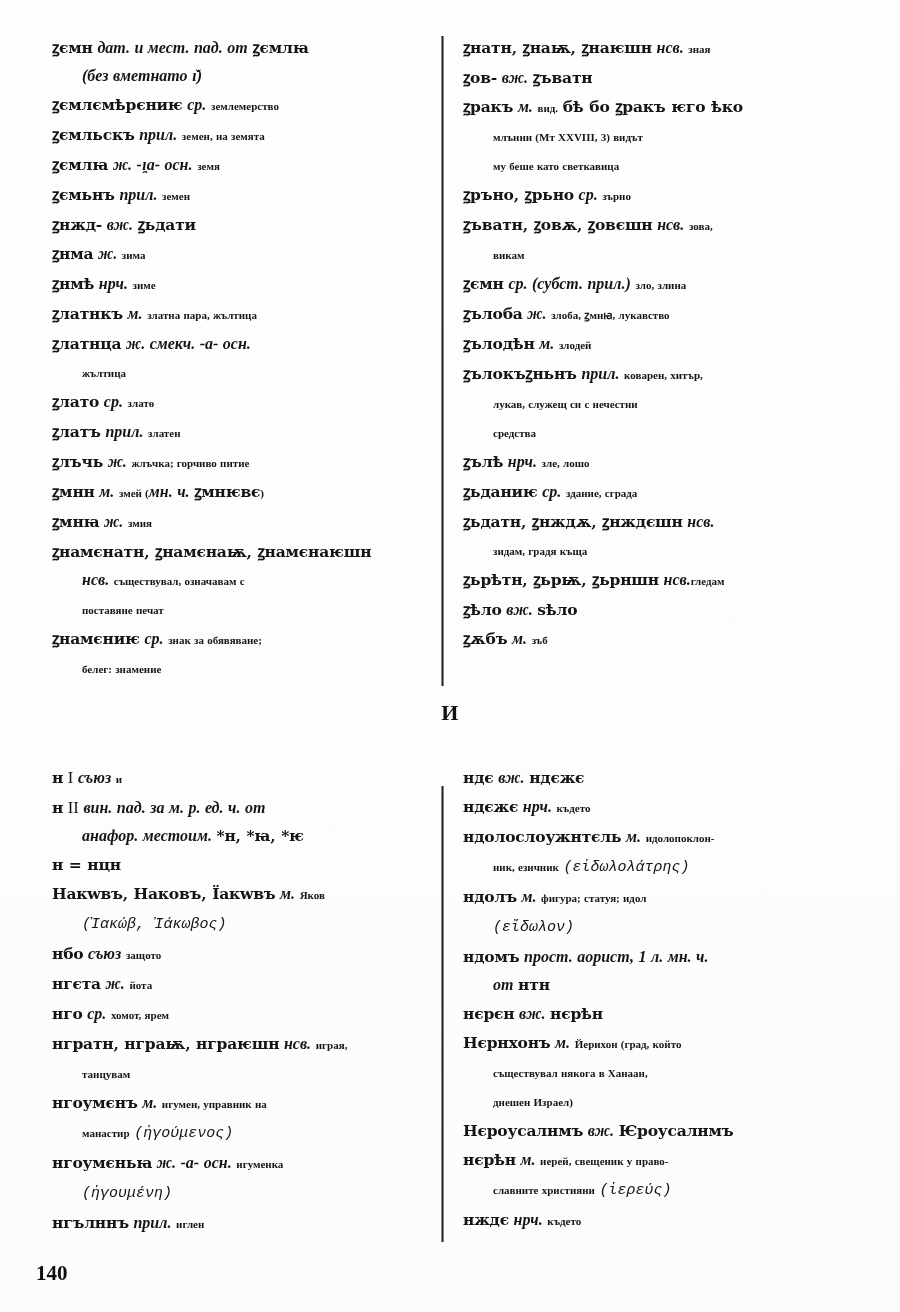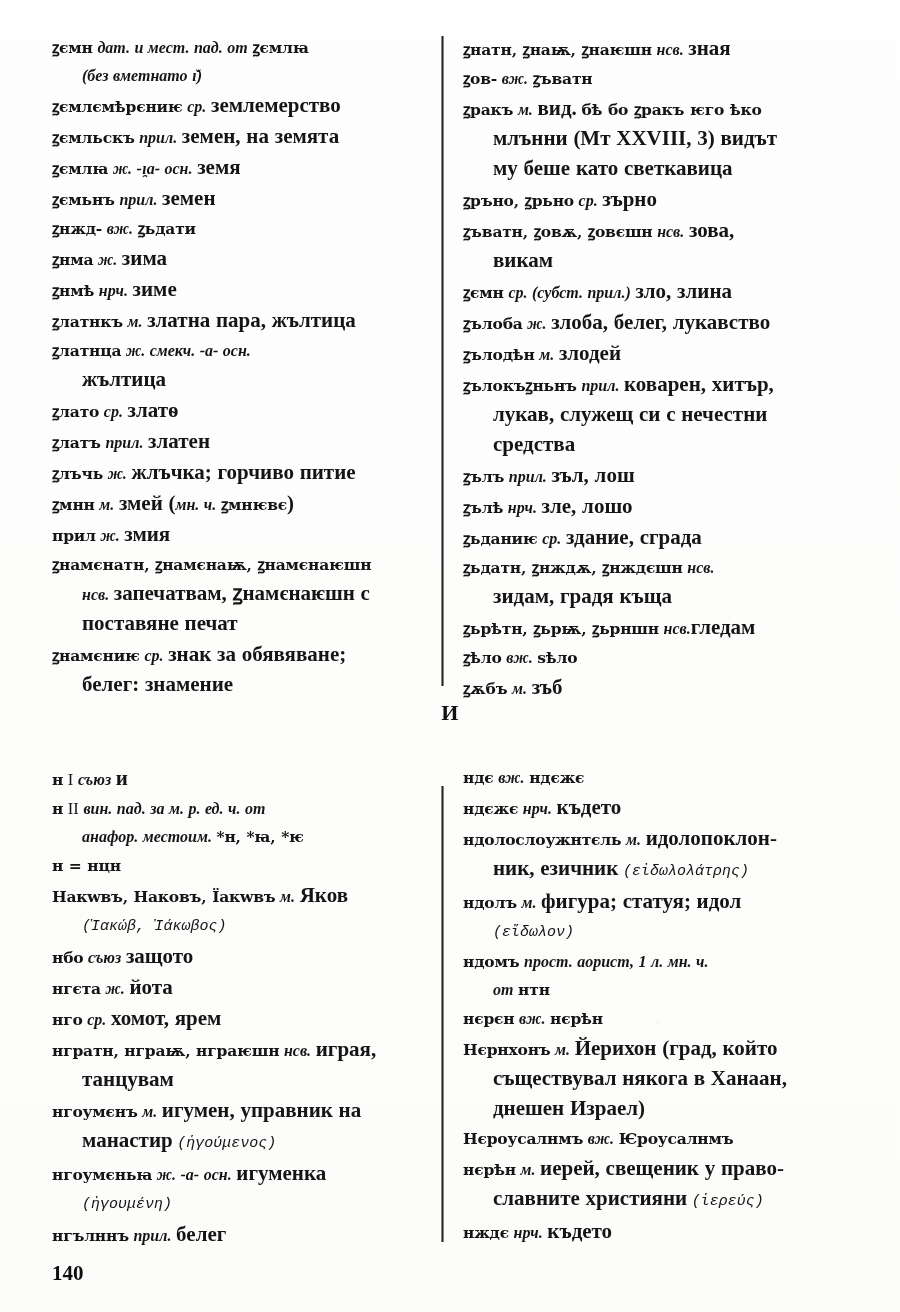--- a/index.html
+++ b/index.html
@@ -104,39 +104,39 @@
   
   .gr {
     font-style: italic;
     font-weight: bold;
     font-size: 16px;
   }
   
   .gl {
     font-family: "Liberation Serif", serif;
     font-weight: bold;
-    font-size: 21px;
+    font-size: 11px;
   }
   
   .gk {
     font-family: Liberation Mono, monospace;
     font-style: italic;
     font-size: 15px;
     font-weight: normal;
   }
   
   .rm {
     font-family: "Liberation Serif", serif;
     font-size: 16.5px;
   }
 
   
   .folio {
     position: absolute;
-    left: 52px;
+    left: 36px;
     bottom: 26px;
     font-family: "Liberation Serif", serif;
     font-weight: bold;
     font-size: 21px;
     color: #0d0d0d;
   }
 
   
   .ink { filter: blur(0.12px); }
 </style>
@@ -172,49 +172,48 @@
         <p class="entry"><span class="hw">ꙁлатнца</span> <span class="gr">ж. смекч. -а- осн.</span><br><span class="gl">жълтица</span></p>
 
         <p class="entry"><span class="hw">ꙁлато</span> <span class="gr">ср.</span> <span class="gl">златѳ</span></p>
 
         <p class="entry"><span class="hw">ꙁлатъ</span> <span class="gr">прил.</span> <span class="gl">златен</span></p>
 
         <p class="entry"><span class="hw">ꙁлъчь</span> <span class="gr">ж.</span> <span class="gl">жлъчка;  горчиво  питие</span></p>
 
         <p class="entry"><span class="hw">ꙁмнн</span> <span class="gr">м.</span> <span class="gl">змей (</span><span class="gr">мн. ч.</span> <span class="hw">ꙁмнѥвє</span><span class="gl">)</span></p>
 
-        <p class="entry"><span class="hw">прил</span> <span class="gr">ж.</span> <span class="gl">змия</span></p>
-
-        <p class="entry"><span class="hw">ꙁнамєнатн, ꙁнамєнаѭ, ꙁнамєнаѥшн</span><br><span class="gr">нсв.</span> <span class="gl">запечатвам, ꙁнамєнаѥшн с</span><br><span class="gl">поставяне печат</span></p>
+        <p class="entry"><span class="hw">ꙁмнꙗ</span> <span class="gr">ж.</span> <span class="gl">змия</span></p>
+
+        <p class="entry"><span class="hw">ꙁнамєнатн, ꙁнамєнаѭ, ꙁнамєнаѥшн</span><br><span class="gr">нсв.</span> <span class="gl">съществувал, означавам с</span><br><span class="gl">поставяне печат</span></p>
 
         <p class="entry"><span class="hw">ꙁнамєниѥ</span> <span class="gr">ср.</span> <span class="gl">знак  за  обявяване;</span><br><span class="gl">белег: знамение</span></p>
 
       </div>
 
       <div class="col col-right">
 
         <p class="entry"><span class="hw">ꙁнатн, ꙁнаѭ, ꙁнаѥшн</span> <span class="gr">нсв.</span> <span class="gl">зная</span></p>
 
         <p class="entry"><span class="hw">ꙁов-</span> <span class="gr">вж.</span> <span class="hw">ꙁъватн</span></p>
 
         <p class="entry"><span class="hw">ꙁракъ</span> <span class="gr">м.</span> <span class="gl">вид.</span> <span class="hw">бѣ бо ꙁракъ ѥго ѣко</span><br><span class="gl">млънни (Мт  XXVIII,  3)  видът</span><br><span class="gl">му беше като светкавица</span></p>
 
         <p class="entry"><span class="hw">ꙁръно, ꙁрьно</span> <span class="gr">ср.</span> <span class="gl">зърно</span></p>
 
         <p class="entry"><span class="hw">ꙁъватн, ꙁовѫ, ꙁовєшн</span> <span class="gr">нсв.</span> <span class="gl">зова,</span><br><span class="gl">викам</span></p>
 
         <p class="entry"><span class="hw">ꙁємн</span> <span class="gr">ср. (субст. прил.)</span> <span class="gl">зло, злина</span></p>
 
-        <p class="entry"><span class="hw">ꙁълоба</span> <span class="gr">ж.</span> <span class="gl">злоба, белег, лукавство</span></p>
+        <p class="entry"><span class="hw">ꙁълоба</span> <span class="gr">ж.</span> <span class="gl">злоба, ꙁмнꙗ, лукавство</span></p>
 
         <p class="entry"><span class="hw">ꙁълодѣн</span> <span class="gr">м.</span> <span class="gl">злодей</span></p>
 
         <p class="entry"><span class="hw">ꙁълокъꙁньнъ</span> <span class="gr">прил.</span> <span class="gl">коварен,  хитър,</span><br><span class="gl">лукав,  служещ  си  с  нечестни</span><br><span class="gl">средства</span></p>
 
-        <p class="entry"><span class="hw">ꙁълъ</span> <span class="gr">прил.</span> <span class="gl">зъл, лош</span></p>
 
         <p class="entry"><span class="hw">ꙁълѣ</span> <span class="gr">нрч.</span> <span class="gl">зле, лошо</span></p>
 
         <p class="entry"><span class="hw">ꙁьданиѥ</span> <span class="gr">ср.</span> <span class="gl">здание, сграда</span></p>
 
         <p class="entry"><span class="hw">ꙁьдатн, ꙁнждѫ, ꙁнждєшн</span> <span class="gr">нсв.</span><br><span class="gl">зидам, градя къща</span></p>
 
         <p class="entry"><span class="hw">ꙁьрѣтн, ꙁьрѭ, ꙁьрншн</span> <span class="gr">нсв.</span><span class="gl">гледам</span></p>
 
         <p class="entry"><span class="hw">ꙁѣло</span> <span class="gr">вж.</span> <span class="hw">ѕѣло</span></p>
@@ -246,21 +245,21 @@
         <p class="entry"><span class="hw">нгєта</span> <span class="gr">ж.</span> <span class="gl">йота</span></p>
 
         <p class="entry"><span class="hw">нго</span> <span class="gr">ср.</span> <span class="gl">хомот, ярем</span></p>
 
         <p class="entry"><span class="hw">нгратн, нграѭ, нграѥшн</span> <span class="gr">нсв.</span> <span class="gl">играя,</span><br><span class="gl">танцувам</span></p>
 
         <p class="entry"><span class="hw">нгоумєнъ</span> <span class="gr">м.</span> <span class="gl">игумен, управник на</span><br><span class="gl">манастир</span> <span class="gk">(ἡγούμενος)</span></p>
 
         <p class="entry"><span class="hw">нгоумєньꙗ</span> <span class="gr">ж. -а- осн.</span> <span class="gl">игуменка</span><br><span class="gk">(ἡγουμένη)</span></p>
 
-        <p class="entry"><span class="hw">нгълннъ</span> <span class="gr">прил.</span> <span class="gl">белег</span></p>
+        <p class="entry"><span class="hw">нгълннъ</span> <span class="gr">прил.</span> <span class="gl">иглен</span></p>
 
       </div>
 
       <div class="col col-right">
 
         <p class="entry"><span class="hw">ндє</span> <span class="gr">вж.</span> <span class="hw">ндєжє</span></p>
 
         <p class="entry"><span class="hw">ндєжє</span> <span class="gr">нрч.</span> <span class="gl">където</span></p>
 
         <p class="entry"><span class="hw">ндолослоужнтєль</span> <span class="gr">м.</span> <span class="gl">идолопоклон-</span><br><span class="gl">ник, езичник</span> <span class="gk">(εἰδωλολάτρης)</span></p>

